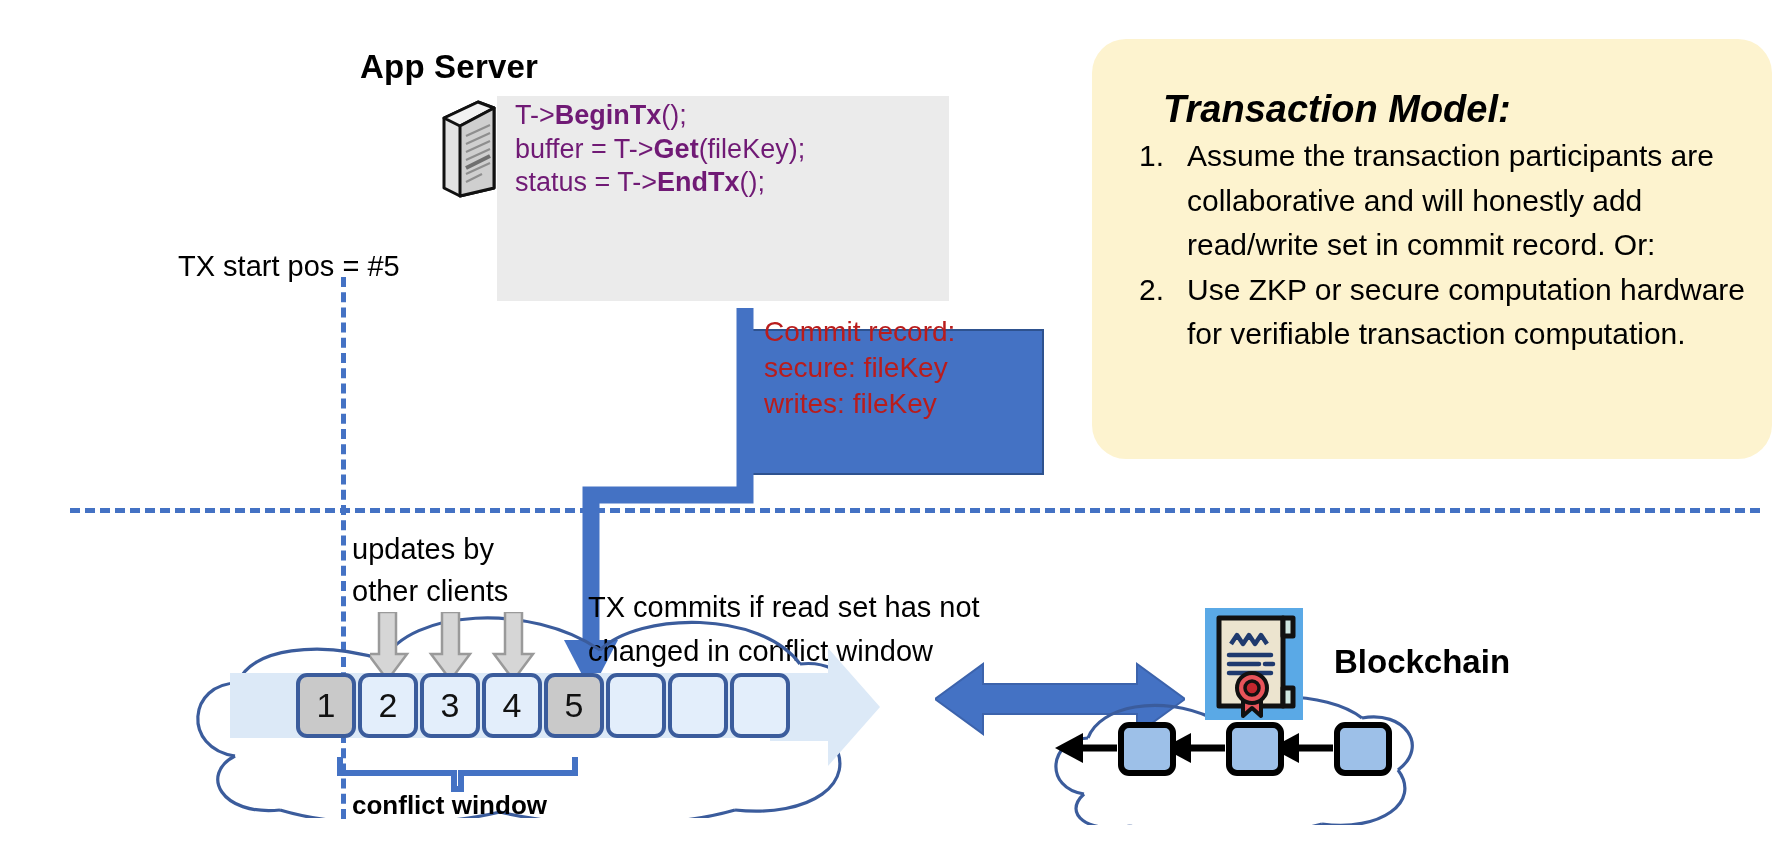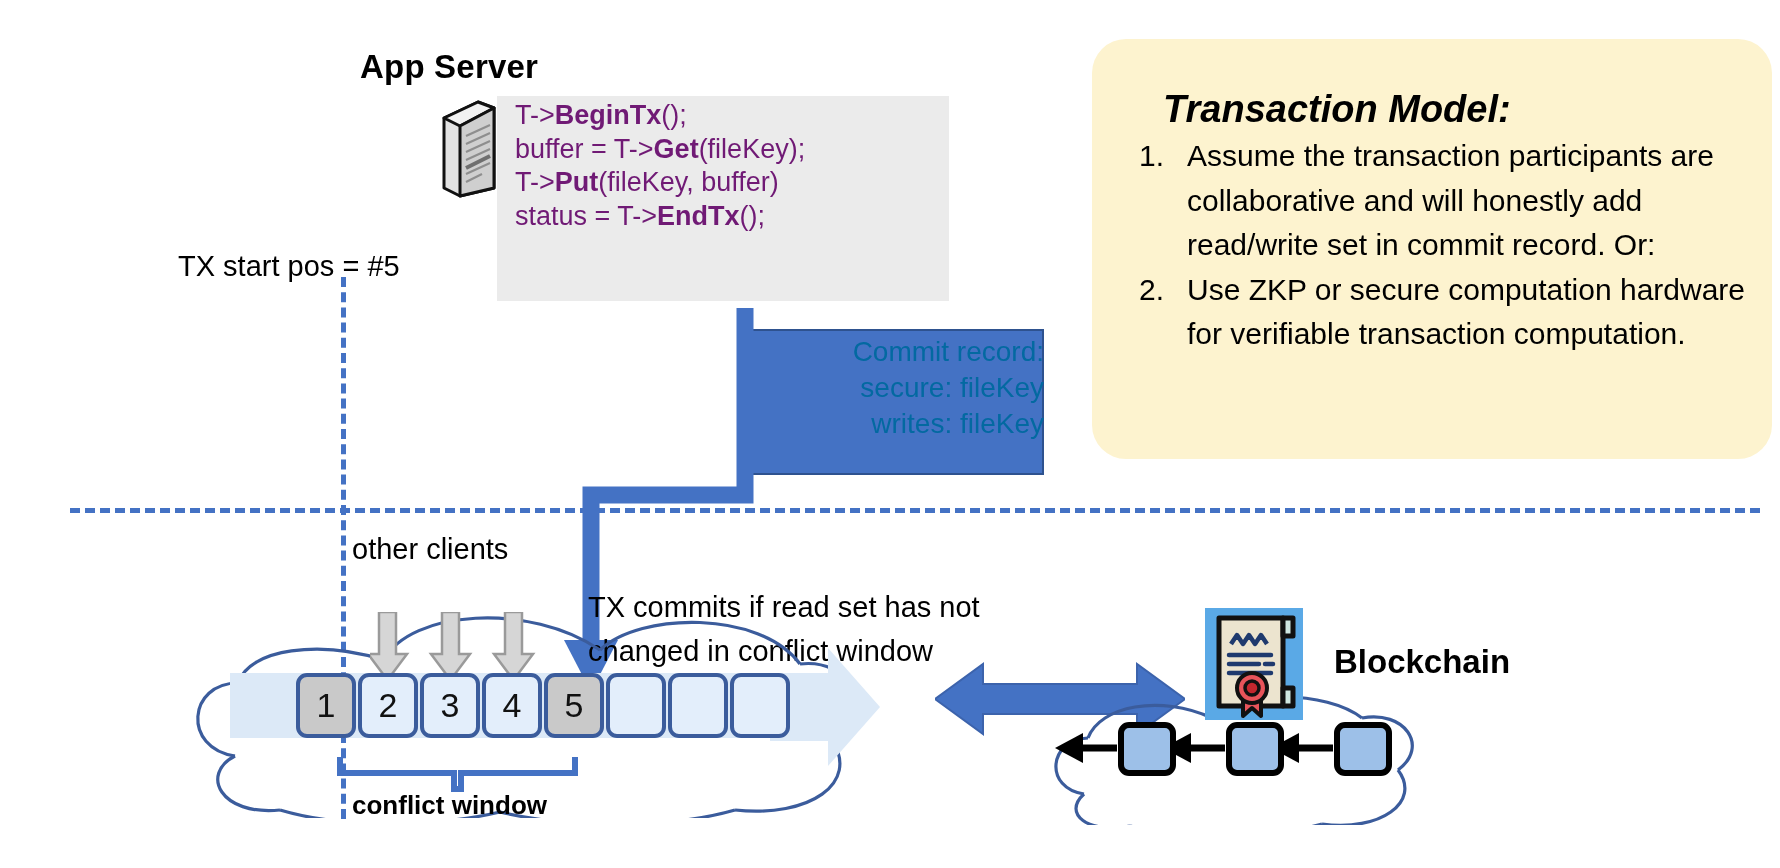--- a/index.html
+++ b/index.html
@@ -16,21 +16,21 @@
   #code-box{left:497px;top:96px;width:452px;height:205px;background:#ebebeb;}
   #code-text{left:515px;top:99px;width:440px;font-size:27px;line-height:33.5px;color:#701a75;}
   #code-text .ln{white-space:nowrap;}
   #code-text b{font-weight:bold;}
 
   
   #server-icon{left:438px;top:96px;width:62px;height:105px;}
 
   
   #commit-box{left:745px;top:329px;width:295px;height:142px;background:#4472c4;border:2px solid #2e528f;}
-  #commit-text{left:764px;top:334px;width:280px;color:#0369a1;font-size:28px;line-height:36px;text-align:right;}
+  #commit-text{left:764px;top:314px;width:280px;color:#b91c1c;font-size:28px;line-height:36px;}
 
   
   #model-box{left:1092px;top:39px;width:680px;height:420px;background:#fdf3cf;border-radius:34px;}
   #model-title{left:1163px;top:88px;font-size:38px;font-style:italic;font-weight:bold;}
   #model-list{left:1139px;top:134px;width:620px;font-size:30px;line-height:44.5px;}
   #model-list .li{display:flex;}
   #model-list .num{width:48px;flex:0 0 48px;}
   #model-list .body{flex:1;}
 
   
@@ -85,21 +85,20 @@
         <line x1="28" y1="86" x2="44" y2="78"></line>
       </g>
       <line x1="28" y1="72" x2="52" y2="60" stroke="#6f6f6f" stroke-width="4"></line>
     </svg>
   </div>
 
   <div class="abs" id="code-box"></div>
   <div class="abs" id="code-text">
     <div class="ln"><span>T-&gt;</span><b>BeginTx</b><span>();</span></div>
     <div class="ln"><span>buffer = T-&gt;</span><b>Get</b><span>(fileKey);</span></div>
-    <div class="ln"><span>T-&gt;</span><b>Put</b><span>(fileKey, buffer)</span></div>
     <div class="ln"><span>status = T-&gt;</span><b>EndTx</b><span>();</span></div>
   </div>
 
   <div class="abs" id="tx-start-label">TX start pos = #5</div>
 
   <div class="abs" id="commit-box"></div>
   <div class="abs" id="commit-text">
     <div>Commit record:</div>
     <div>secure: fileKey</div>
     <div>writes: fileKey</div>
@@ -122,20 +121,21 @@
   <div class="abs" id="v-dash"></div>
 
   <div class="abs" id="flow-arrow">
     <svg viewBox="0 0 260 400" width="260" height="400">
       <path d="M190,8 L190,195 L36,195 L36,352" fill="none" stroke="#4472c4" stroke-width="17"></path>
       <polygon points="36,392 9,340 63,340" fill="#4472c4"></polygon>
     </svg>
   </div>
 
   <div class="abs" id="updates-label">
+    <div>updates by</div>
     <div>other clients</div>
   </div>
   <div class="abs" id="tx-commits-label">
     <div>TX commits if read set has not</div>
     <div>changed in conflict window</div>
   </div>
 
   <div class="abs" id="log-cloud">
     <svg viewBox="0 0 730 230" width="730" height="230">
       <g fill="none" stroke="#3b5c9c" stroke-width="3.2">

